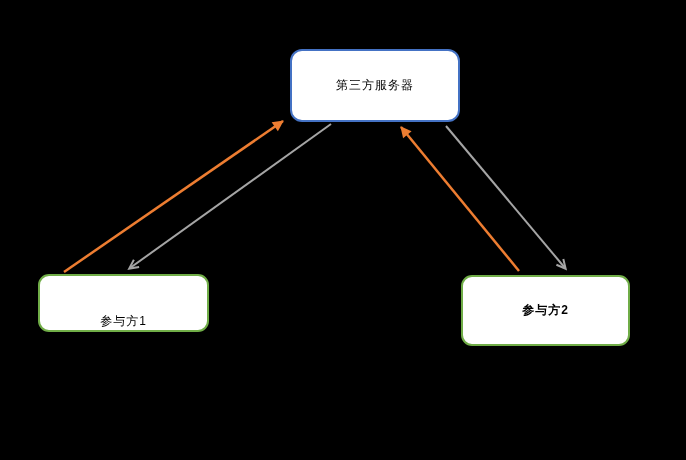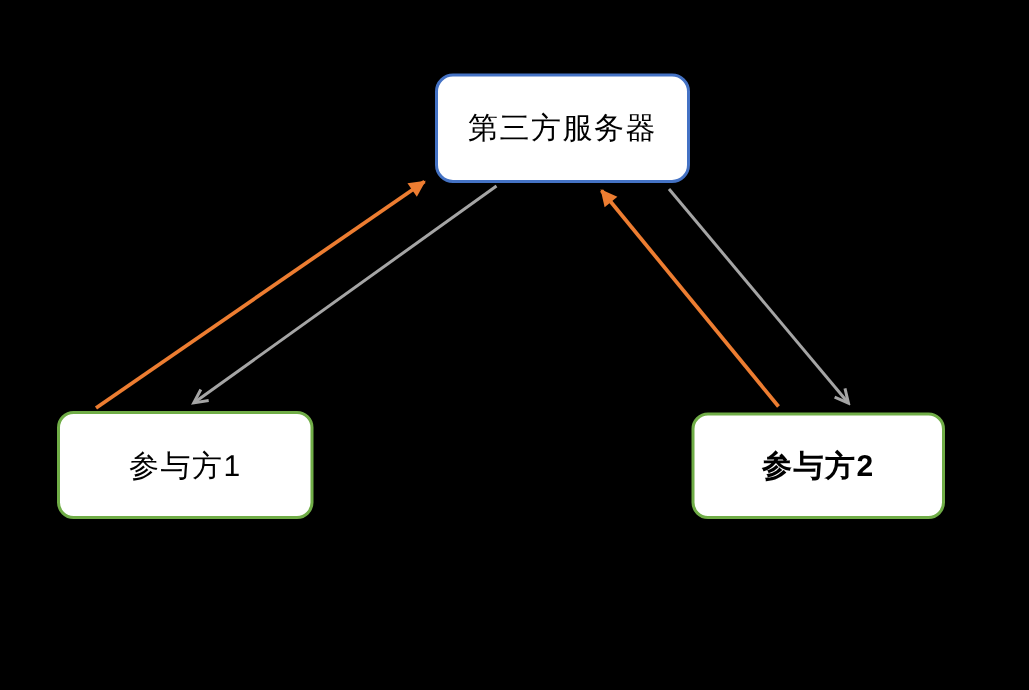--- a/index.html
+++ b/index.html
@@ -14,40 +14,41 @@
     background: #000000;
     overflow: hidden;
     font-family: "Liberation Sans", "DejaVu Sans", sans-serif;
   }
   .node {
     position: absolute;
     background: #ffffff;
     display: flex;
     align-items: center;
     justify-content: center;
-    font-size: 20px;
+    font-size: 12px;
     color: #000000;
     box-sizing: border-box;
     letter-spacing: 1px;
   }
   .node-server {
     left: 290px;
     top: 49px;
     width: 170px;
     height: 73px;
     border: 2.5px solid #4472C4;
     border-radius: 12px;
   }
   .node-party1 {
     left: 38px;
     top: 274px;
     width: 171px;
-    height: 72px;
+    height: 58px;
     border: 2.5px solid #70AD47;
     border-radius: 11px;
+    align-items: flex-end;
   }
   .node-party2 {
     left: 461px;
     top: 275px;
     width: 169px;
     height: 71px;
     border: 2.5px solid #70AD47;
     border-radius: 11px;
     font-weight: bold;
   }

